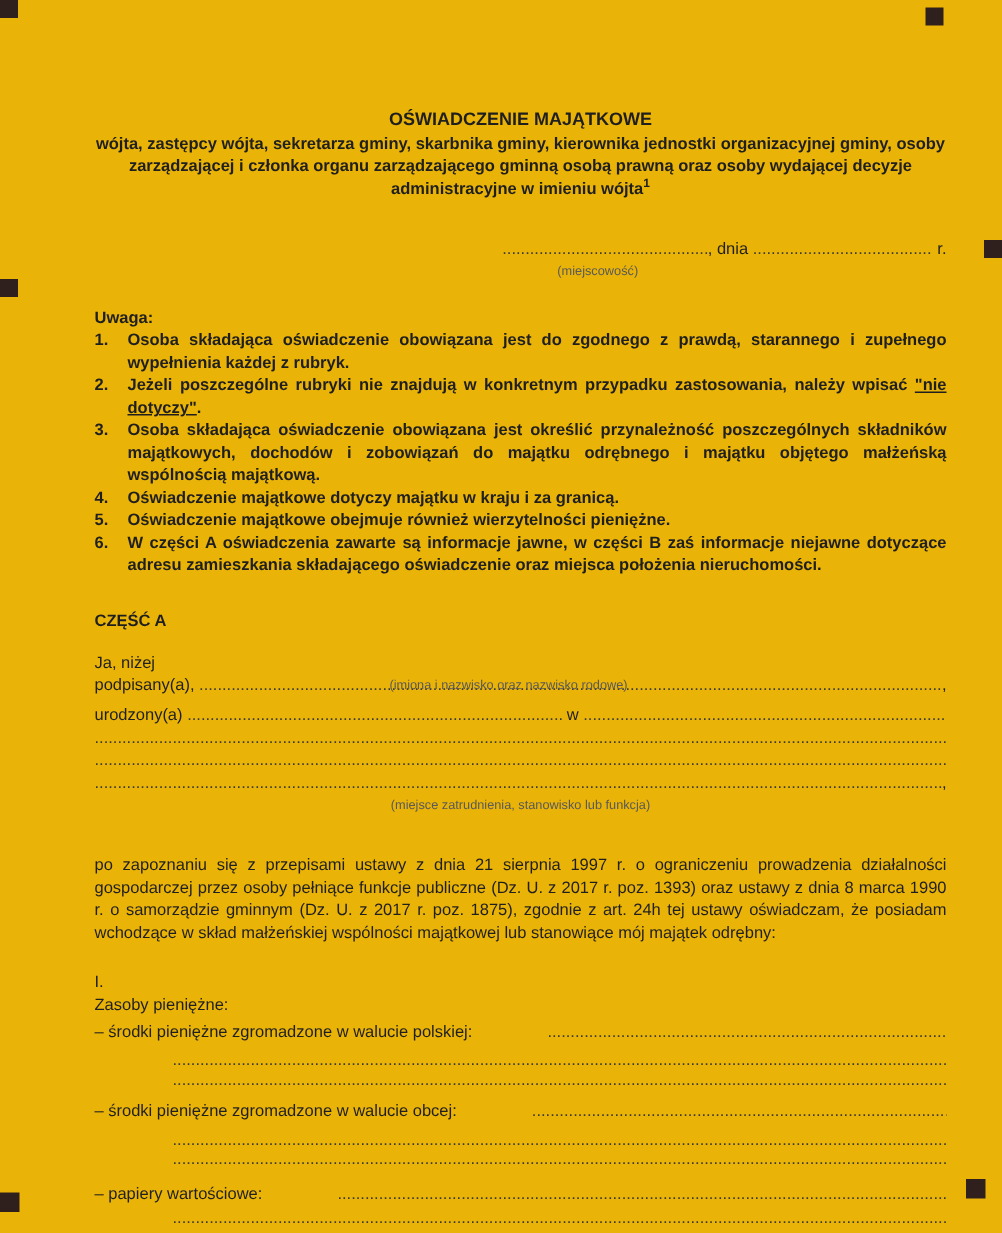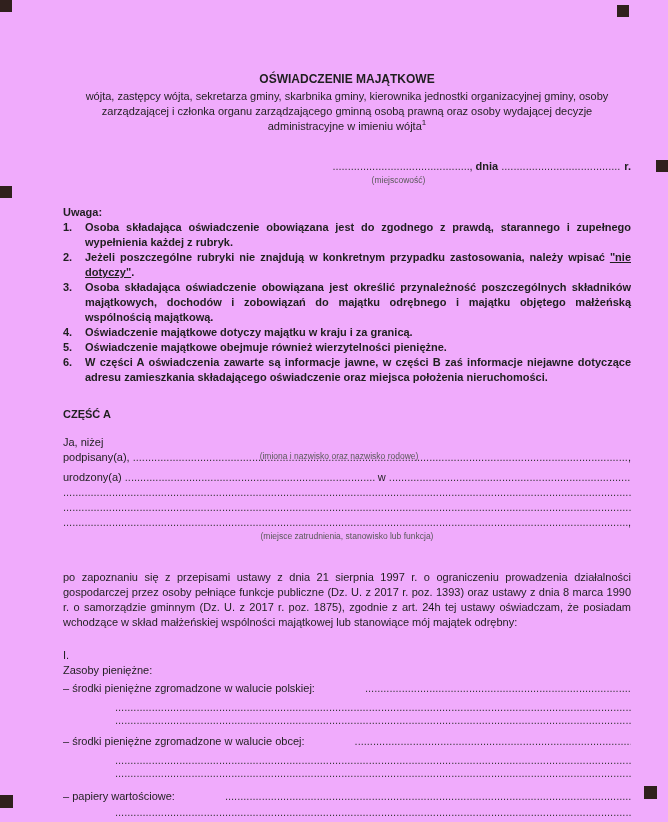--- a/index.html
+++ b/index.html
@@ -1,41 +1,41 @@
 <!DOCTYPE html>
 <html lang="pl"><head>
 <meta charset="utf-8">
 <style>
   html,body{margin:0;padding:0;background:#e8e8e8;}
   .page{
     position:relative;
     width:668px;height:822px;
-    background:#f0abfc;
+    background:#eab308;
     overflow:hidden;
     font-family:"Liberation Sans", sans-serif;
     font-size:11px;
     line-height:15px;
     color:#1f1f1f;
   }
   .content{padding:72px 37px 0 63px;}
 
   
   .doc-title{font-size:12px;font-weight:bold;text-align:center;margin:0 0 2px 0;}
-  .doc-subtitle{font-weight:normal;text-align:center;margin:0;}
+  .doc-subtitle{font-weight:bold;text-align:center;margin:0;}
   sup{font-size:8px;line-height:0;}
 
   
   .dots{overflow:hidden;white-space:nowrap;color:#3a3a3a;flex:0 0 auto;}
   .dots.grow{flex:1 1 auto;}
   .fill-line{overflow:hidden;white-space:nowrap;color:#3a3a3a;height:15px;line-height:15px;}
 
   
   .date-block{position:relative;margin-top:25px;height:30px;}
   .date-row{display:flex;justify-content:flex-end;align-items:baseline;}
-  .date-row .lbl{font-weight:bold;}
+  .date-row .lbl{font-weight:normal;}
   .sp{white-space:pre;font-style:italic;}
   .caption{font-size:8.5px;color:#595959;line-height:12px;}
   .place-caption{position:absolute;left:267px;top:15px;width:137px;text-align:center;}
 
   
   .uwaga{margin-top:16px;}
   .uwaga-label{font-weight:bold;}
   .uwaga-list{margin:0;padding:0;list-style:none;font-weight:bold;}
   .uwaga-list li{display:flex;align-items:flex-start;}
   .li-num{flex:0 0 22px;}

